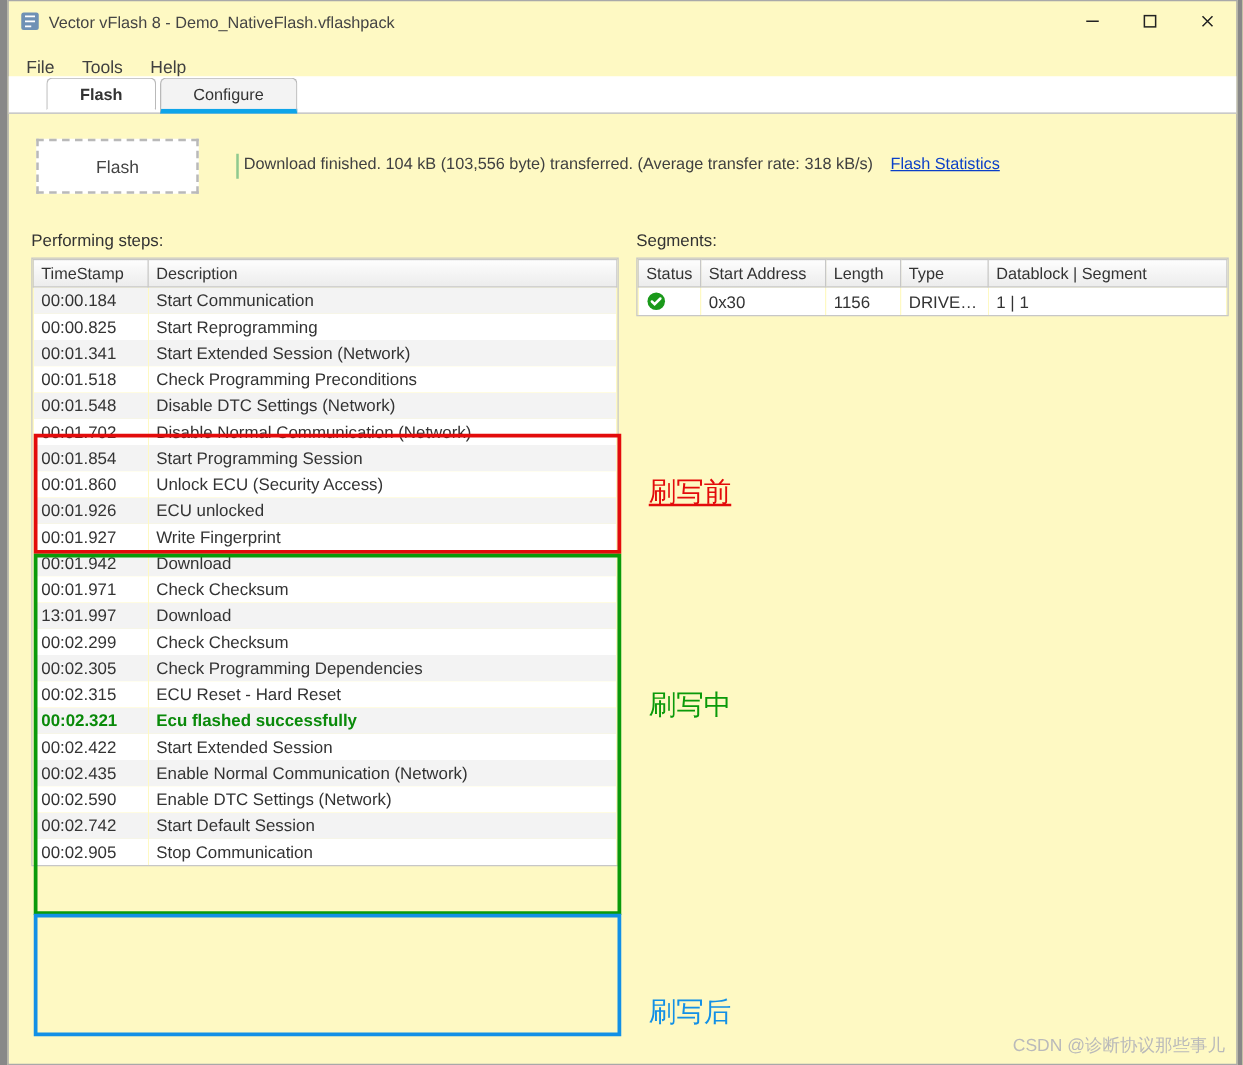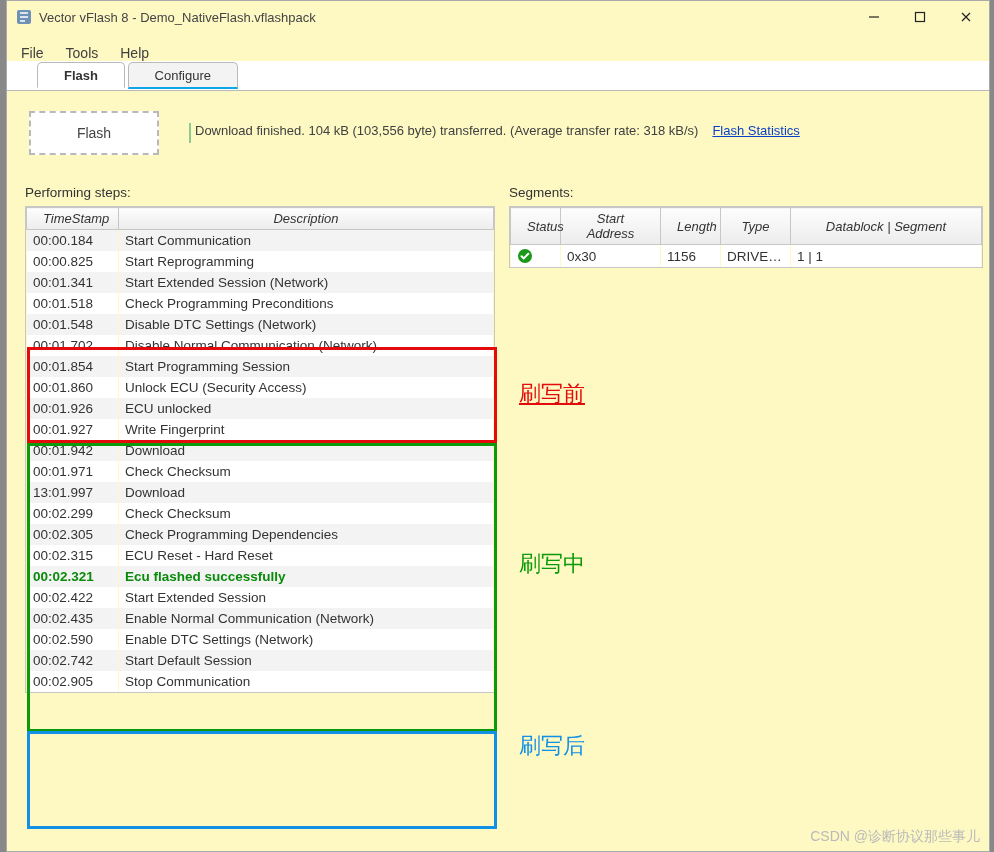--- a/index.html
+++ b/index.html
@@ -57,21 +57,21 @@
     border-bottom:1px solid #fff;
     border-top-left-radius:5px;
     border-top-right-radius:5px;
     background:#fff;
     color:#333;
     margin-right:-1px;
     position:relative;
     top:1px;
   }
   .tab.active{ font-weight:bold; background:#fff; z-index:2; }
-  .tab:not(.active){ background:#f3f3f3; border-bottom:2px solid #0ea5e9;}
+  .tab:not(.active){ background:#f3f3f3; border-bottom:4px solid #0ea5e9;}
   .statusrow {
     display:flex;
     align-items:center;
     padding: 20px 14px 12px 22px;
     gap: 30px;
   }
   .flashbtn {
     width: 130px; height:44px;
     border:2px dashed #b9b9b9;
     background:#fff;
@@ -100,25 +100,24 @@
   .panelabel{ font-size:13.5px; color:#333; margin-bottom:6px; }
   table.grid{
     border-collapse:collapse;
     width:100%;
     table-layout:fixed;
   }
   table.grid th{
     background:linear-gradient(#fdfdfd,#ececec);
     border:1px solid #c7c7c7;
     font-weight:normal;
-    text-align:center;
-    padding:3px 16px;
+    text-align:left;
+    padding:3px 6px;
     font-size:13px;
     color:#333;
-    font-style:italic;
   }
   table.grid td{
     border-left:1px solid transparent;
     border-right:1px solid transparent;
     padding:3px 6px;
     font-size:13.5px;
     color:#333;
     white-space:nowrap;
     overflow:hidden;
     text-overflow:ellipsis;
@@ -357,17 +356,17 @@
     </div>
   </div>
 
   <div class="annot" style="left:20px; top:346px; width:470px; height:96px; border-color:#e30b0b;"></div>
   <div class="annot-label" style="left:512px; top:378px; color:#e30b0b;text-decoration:underline;">刷写前</div>
 
   <div class="annot" style="left:20px; top:442px; width:470px; height:289px; border-color:#0a9a0a;"></div>
   <div class="annot-label" style="left:512px; top:548px; color:#0a9a0a;">刷写中</div>
 
   <div class="annot" style="left:20px; top:730px; width:470px; height:98px; border-color:#1290e6;"></div>
-  <div class="annot-label" style="left:512px; top:730px; color:#1290e6;">刷写后</div>
+  <div class="annot-label" style="left:512px; top:794px; color:#1290e6;">刷写后</div>
 
 </div>
 
 <div class="watermark">CSDN @诊断协议那些事儿</div>
 
 </body></html>

